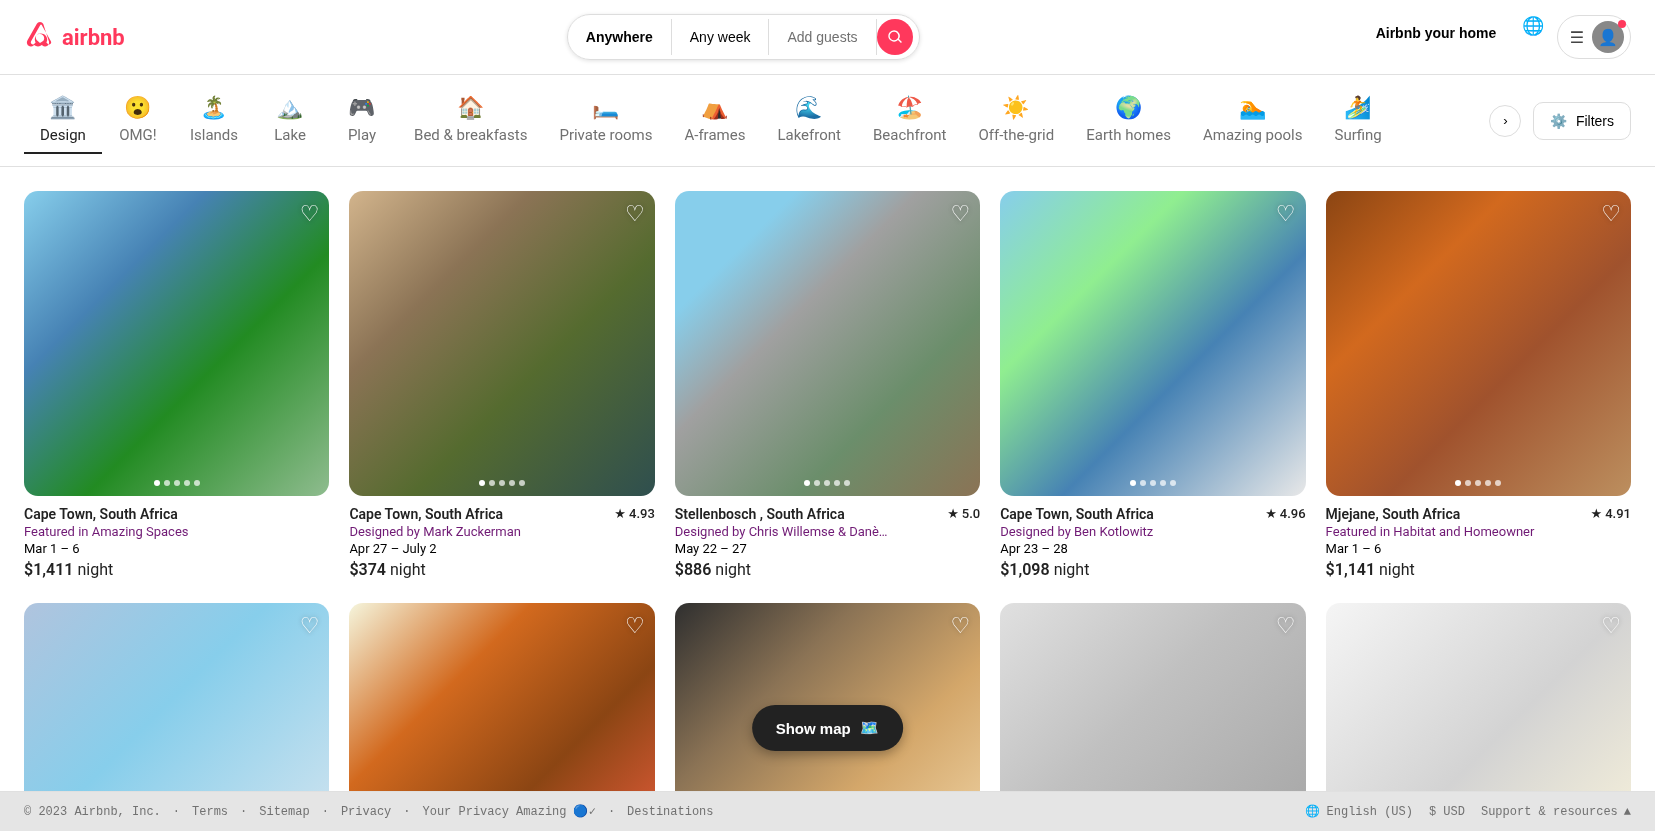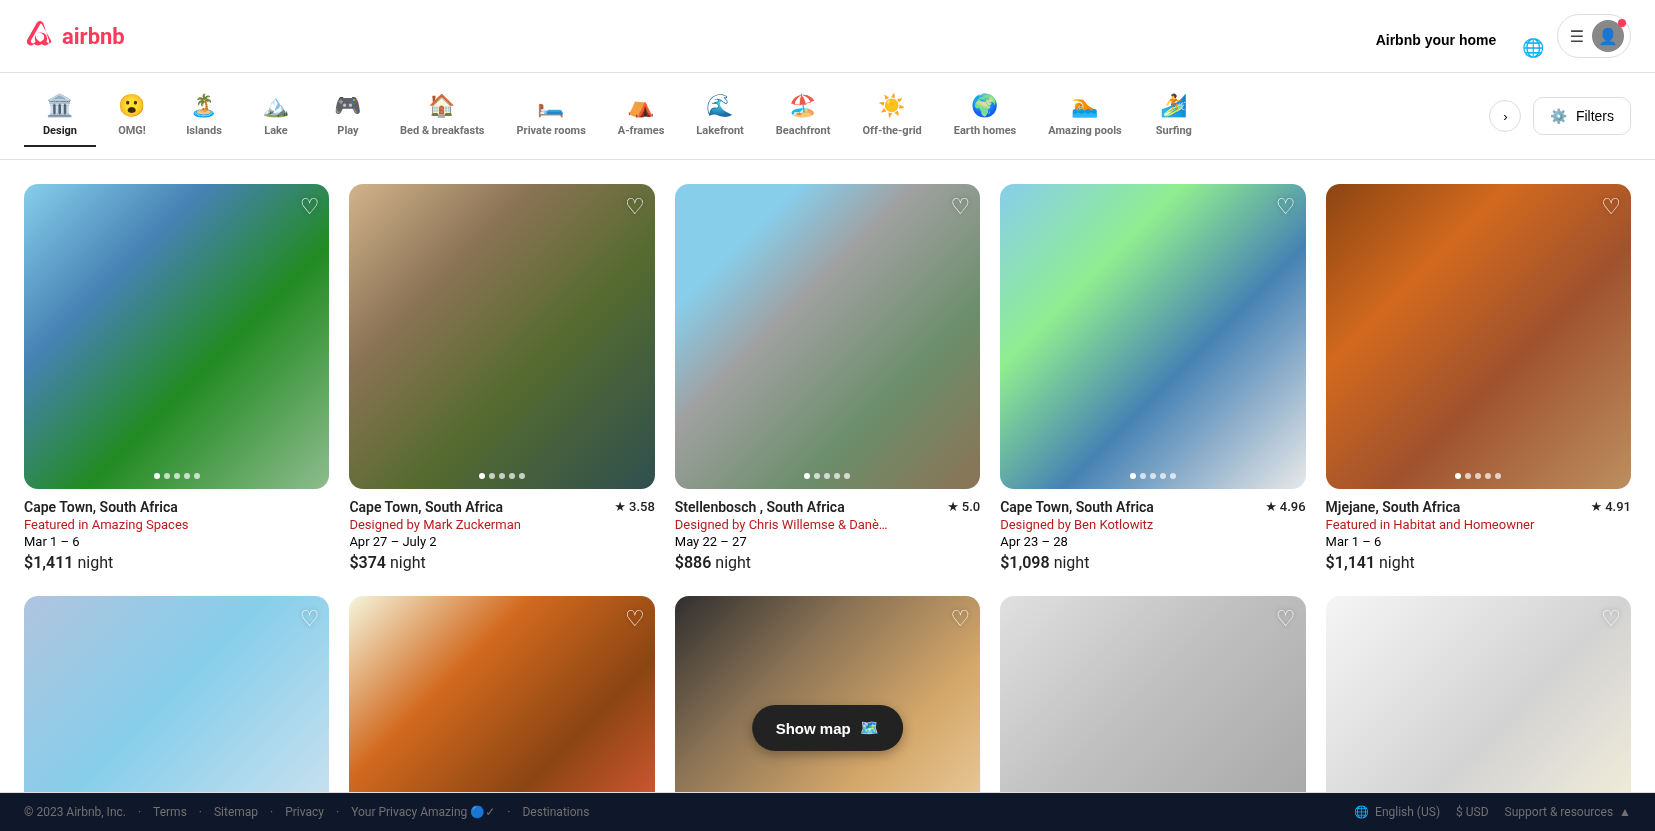--- a/index.html
+++ b/index.html
@@ -61,21 +61,21 @@
       align-items: center;
       justify-content: center;
       margin: 4px 6px 4px 0;
       cursor: pointer;
       flex-shrink: 0;
     }
     .search-btn svg { fill: white; width: 16px; height: 16px; }
 
     .header-right {
       display: flex;
-      align-items: flex-end;
+      align-items: flex-start;
       gap: 12px;
     }
     .airbnb-home-btn {
       font-size: 14px;
       font-weight: 600;
       padding: 10px 14px;
       border-radius: 22px;
       border: none;
       background: none;
       cursor: pointer;
@@ -138,21 +138,21 @@
       border-bottom: 2px solid transparent;
       min-width: 72px;
       color: #717171;
       flex-shrink: 0;
     }
     .category-item.active {
       border-bottom: 2px solid #222;
       color: #222;
     }
     .category-item .cat-icon { font-size: 22px; }
-    .category-item .cat-label { font-size: 11px; font-weight: 700; white-space: nowrap; }
+    .category-item .cat-label { font-size: 15px; font-weight: 400; white-space: nowrap; }
 
     .cat-arrow-btn {
       width: 32px;
       height: 32px;
       border-radius: 50%;
       border: 1px solid #ddd;
       background: white;
       display: flex;
       align-items: center;
       justify-content: center;
@@ -234,21 +234,21 @@
     }
     .listing-location { font-weight: 600; font-size: 14px; }
     .listing-rating {
       display: flex;
       align-items: center;
       gap: 3px;
       font-size: 13px;
       font-weight: 500;
       flex-shrink: 0;
     }
-    .listing-subtitle { color: #b91c1c; font-size: 13px; margin-bottom: 2px; }
+    .listing-subtitle { color: #701a75; font-size: 13px; margin-bottom: 2px; }
     .listing-dates { color: #000000; font-size: 13px; margin-bottom: 4px; }
     .listing-price { font-size: 16px; }
     .listing-price strong { font-weight: 600; }
 
     
     .show-map-btn {
       position: fixed;
       bottom: 80px;
       left: 50%;
       transform: translateX(-50%);
@@ -266,28 +266,29 @@
       z-index: 50;
       box-shadow: 0 4px 12px rgba(0,0,0,0.3);
     }
 
     
     .footer {
       position: fixed;
       bottom: 0;
       left: 0;
       right: 0;
-      background: #0f172a;
+      background: #e5e5e5;
       border-top: 1px solid #e0e0e0;
       padding: 12px 24px;
       display: flex;
       align-items: center;
       justify-content: space-between;
       font-size: 12px;
       color: #717171;
+      font-family: Liberation Mono, monospace;
     }
     .footer-left { display: flex; gap: 12px; align-items: center; }
     .footer-left span, .footer-left a { color: #717171; text-decoration: none; cursor: pointer; }
     .footer-right { display: flex; align-items: center; gap: 16px; }
     .footer-right-item {
       display: flex;
       align-items: center;
       gap: 6px;
       cursor: pointer;
     }
@@ -308,20 +309,30 @@
 <body>
 
 <header class="header">
   <div class="logo">
     <svg viewBox="0 0 32 32" xmlns="http://www.w3.org/2000/svg">
       <path d="M16 1c-1.4 0-2.6.8-3.3 2L3.5 19.2c-.7 1.2-.8 2.7-.2 4 .6 1.3 1.9 2.2 3.4 2.3 1 .1 2-.2 2.8-.9l.7-.6c1 .9 2.4 1.4 3.8 1.4s2.8-.5 3.8-1.4l.7.6c.8.7 1.8 1 2.8.9 1.5-.1 2.8-1 3.4-2.3.6-1.3.5-2.8-.2-4L19.3 3C18.6 1.8 17.4 1 16 1zm0 2c.7 0 1.4.4 1.7 1l9.2 16.2c.4.6.4 1.4.1 2s-1 1.1-1.7 1.2c-.5 0-1-.1-1.4-.5l-1.5-1.3c.5-.9.8-1.9.8-3 0-3.4-2.8-6.2-6.2-6.2S10.8 15.2 10.8 18.6c0 1.1.3 2.1.8 3l-1.5 1.3c-.4.4-.9.5-1.4.5-.7-.1-1.4-.6-1.7-1.2-.3-.6-.3-1.4.1-2L16.3 4c.3-.6 1-.8 1.7-.8zm0 10c2.3 0 4.2 1.9 4.2 4.2 0 .9-.3 1.8-.8 2.5L16 22l-3.4-2.9c-.5-.7-.8-1.6-.8-2.5C11.8 14.3 13.7 12.4 16 12.4z"></path>
     </svg>
     <span>airbnb</span>
   </div>
 
+  <div class="search-bar">
+    <button class="search-bar-item anywhere">Anywhere</button>
+    <button class="search-bar-item any-week">Any week</button>
+    <button class="search-bar-item add-guests">Add guests</button>
+    <button class="search-btn">
+      <svg viewBox="0 0 24 24">
+        <path d="M10.5 2a8.5 8.5 0 105.98 14.56l4.48 4.48 1.41-1.41-4.48-4.48A8.5 8.5 0 0010.5 2zm0 2a6.5 6.5 0 110 13 6.5 6.5 0 010-13z"></path>
+      </svg>
+    </button>
+  </div>
 
   <div class="header-right">
     <button class="airbnb-home-btn">Airbnb your home</button>
     <span class="globe-icon">🌐</span>
     <div class="user-menu">
       <span class="hamburger">☰</span>
       <div class="avatar">👤</div>
       <div class="notification-dot"></div>
     </div>
   </div>
@@ -431,21 +442,21 @@
           <div class="dot"></div>
           <div class="dot"></div>
         </div>
     </div>
 
     <div class="listing-info">
       <div class="listing-title-row">
         <span class="listing-location">Cape Town, South Africa</span>
         <div class="listing-rating">
             <span>★</span>
-            <span>3.58</span>
+            <span>4.93</span>
           </div>
       </div>
       <div class="listing-subtitle">Designed by Mark Zuckerman</div>
       <div class="listing-dates">Apr 27 – July 2</div>
       <div class="listing-price"><strong>$374</strong> night</div>
     </div>
 
   </div>
     <div class="listing-card">
     <div class="listing-img-wrap">

